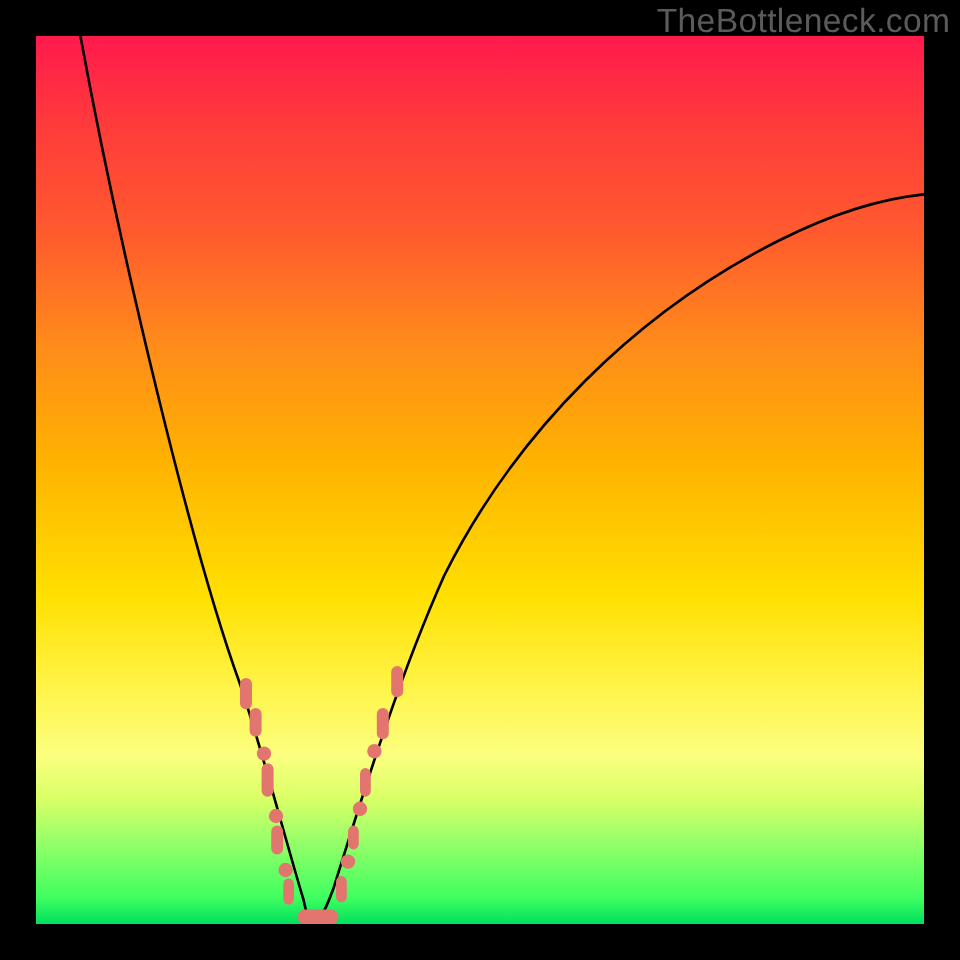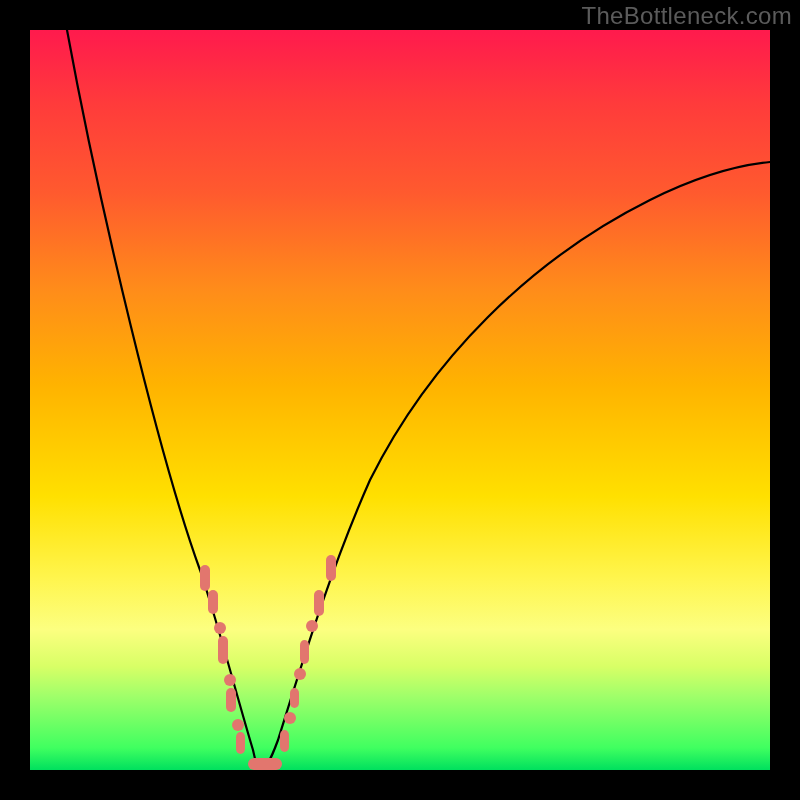--- a/index.html
+++ b/index.html
@@ -37,21 +37,21 @@
       #a0ff6a 90%,
       #40ff60 97%,
       #00e05e 100%
     );
   }
   .watermark {
     position: absolute;
     top: 2px;
     right: 8px;
     color: #5b5b5b;
-    font-size: 24px;
+    font-size: 28px;
     font-weight: 500;
     letter-spacing: 0.3px;
     user-select: none;
   }
   svg.curve {
     position: absolute;
     left: 0;
     top: 0;
     width: 740px;
     height: 740px;

